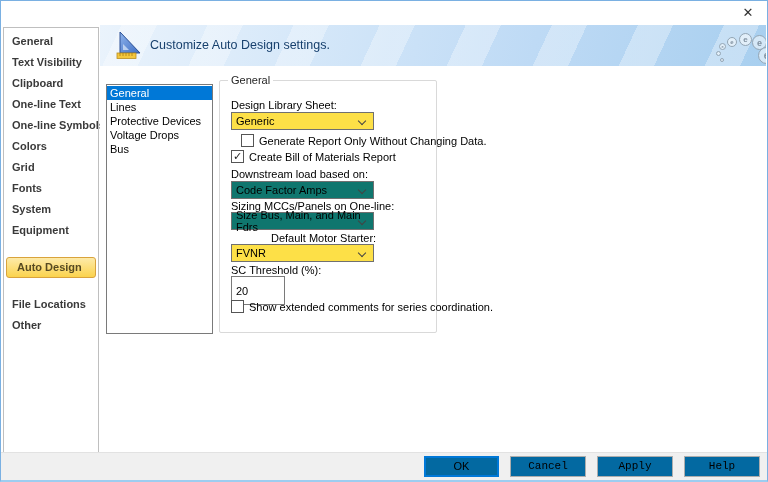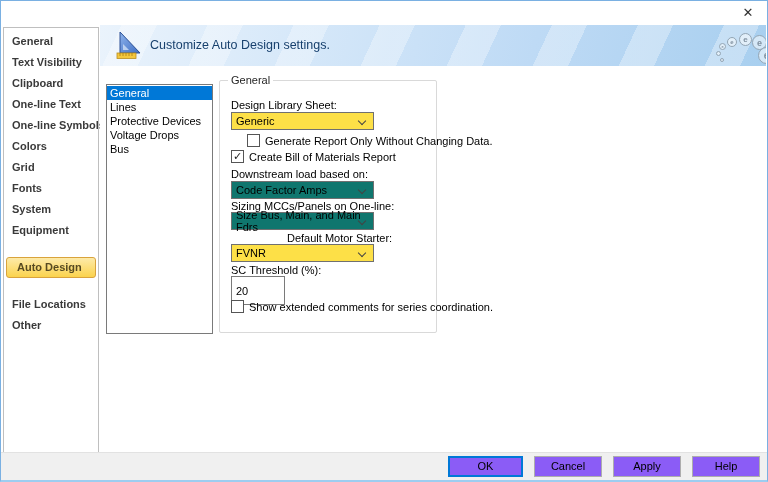--- a/index.html
+++ b/index.html
@@ -47,24 +47,24 @@
   .cbrow { position:absolute; display:flex; align-items:center; font-size:11px; color:#000; white-space:nowrap; }
   .cbox { width:13px; height:13px; border:1px solid #555; background:#fff; margin-right:5px;
     display:inline-flex; align-items:center; justify-content:center; flex:0 0 13px; }
   .cbox.checked::after { content:"✓"; font-size:11px; color:#1a1a1a; line-height:11px; }
   .txtinput { position:absolute; width:54px; height:29px; border:1px solid #7a7a7a; font-size:11px;
     padding-left:4px; font-family:"Liberation Sans", sans-serif; color:#000; background:#fff; }
   
   .footer { position:absolute; left:0; right:0; bottom:0; height:28px; background:#f0f0f0;
     border-top:1px solid #e2e2e2; display:flex; align-items:center; justify-content:flex-end;
     gap:11px; padding-right:6px; }
-  .btn { height:21px; background:#8b5cf6; border:1px solid #adadad; font-size:11px; color:#000;
+  .btn { height:21px; background:#0369a1; border:1px solid #adadad; font-size:11px; color:#000;
     font-family:"Liberation Sans", sans-serif; text-align:center; line-height:19px; cursor:default; }
   .btn.default { border:1px solid #0078d7; box-shadow:inset 0 0 0 1px #0078d7; }
-  .w75 { width:75px; } .w54 { width:68px; }
+  .w75 { width:75px; } .w54 { width:76px;font-family:Liberation Mono, monospace; }
 </style>
 </head>
 <body>
 
 <div id="dialog">
 
   <div class="titlebar">
     <span class="title">Options</span>
     <span class="close-btn">✕</span>
   </div>
@@ -120,21 +120,21 @@
 
     <div class="groupbox">
       <span class="group-title">General</span>
 
       <span class="fld-label" style="left:11px; top:18px;">Design Library Sheet:</span>
       <div class="combo" style="left:11px; top:31px;">
         <span>Generic</span>
         <span class="chev"></span>
       </div>
 
-      <div class="cbrow" style="left:27px; top:53px;">
+      <div class="cbrow" style="left:21px; top:53px;">
         <span class="cbox"></span>
         <span>Generate Report Only Without Changing Data.</span>
       </div>
 
       <div class="cbrow" style="left:11px; top:69px;text-align:center;">
         <span class="cbox checked"></span>
         <span>Create Bill of Materials Report</span>
       </div>
 
       <span class="fld-label" style="left:11px; top:87px;">Downstream load based on:</span>
@@ -142,21 +142,21 @@
         <span>Code Factor Amps</span>
         <span class="chev"></span>
       </div>
 
       <span class="fld-label" style="left:11px; top:119px;">Sizing MCCs/Panels on One-line:</span>
       <div class="combo gray" style="left:11px; top:131px;">
         <span>Size Bus, Main, and Main Fdrs</span>
         <span class="chev"></span>
       </div>
 
-      <span class="fld-label" style="left:27px; top:151px;padding-left:40px;">Default Motor Starter:</span>
+      <span class="fld-label" style="left:11px; top:151px;padding-left:40px;">Default Motor Starter:</span>
       <div class="combo" style="left:11px; top:163px;">
         <span>FVNR</span>
         <span class="chev"></span>
       </div>
 
       <span class="fld-label" style="left:11px; top:183px;">SC Threshold (%):</span>
       <input class="txtinput" style="left: 11px; top: 195px;" value="20">
 
       <div class="cbrow" style="left:11px; top:219px;">
         <span class="cbox"></span>

